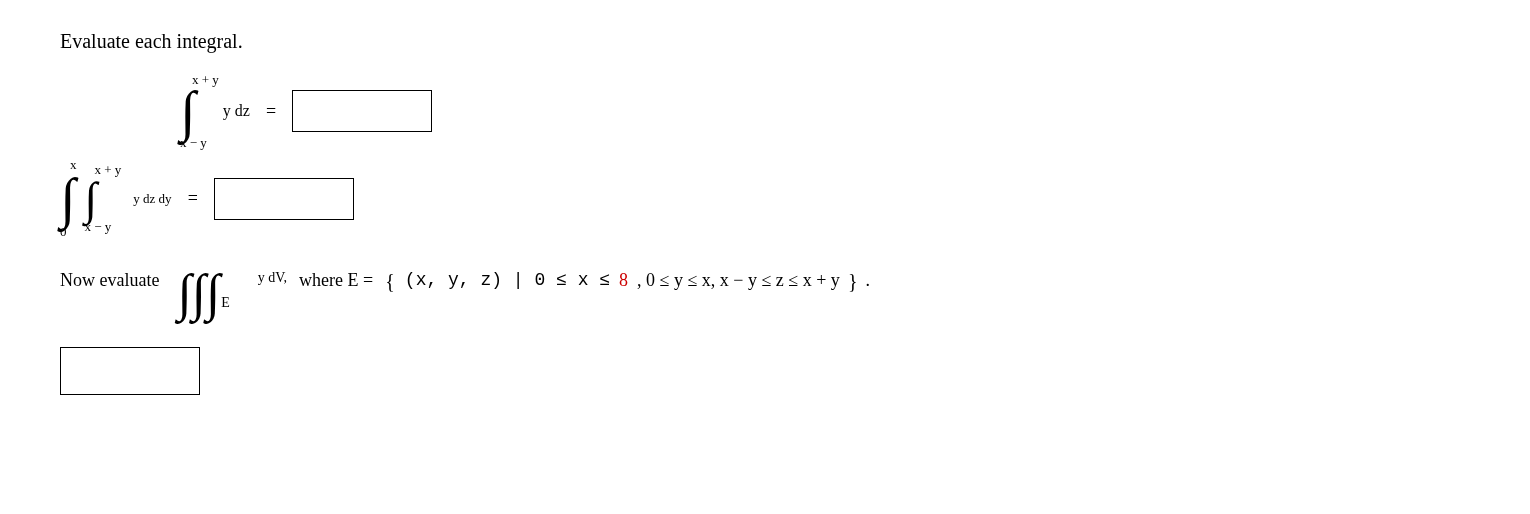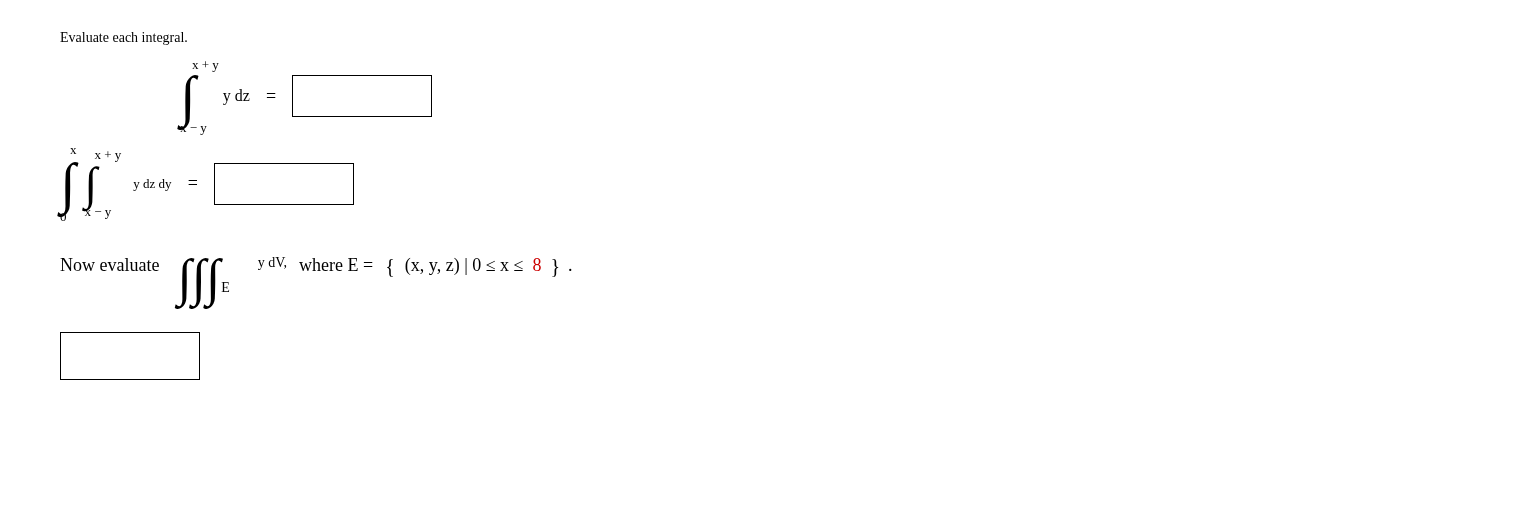--- a/index.html
+++ b/index.html
@@ -18,22 +18,22 @@
       padding: 30px 60px;
     }
 
     .page-container {
       display: flex;
       flex-direction: column;
       gap: 0px;
     }
 
     .instruction {
-      font-size: 14px;
-      margin-bottom: 12px;
+      font-size: 20px;
+      margin-bottom: 20px;
     }
 
     .equals-sign {
       font-size: 18px;
       margin: 0 10px;
     }
 
     .answer-box {
       border: 1.5px solid #000;
       width: 140px;
@@ -164,22 +164,23 @@
       <span style="font-size:52px; line-height:0.9; font-weight:300;">∫</span>
       <span style="font-size:52px; line-height:0.9; font-weight:300;">∫</span>
       <span style="font-size:52px; line-height:0.9; font-weight:300;">∫</span>
       <span style="font-size:14px; align-self:flex-end; margin-bottom:6px; margin-left:1px;">E</span>
     </div>
 
     <span style="font-size:14px; margin-left:16px; margin-right:4px;">y dV,</span>
 
     <span style="font-size:18px; margin-right:4px;">where E =</span>
     <span style="font-size:20px;">{</span>
-    <span style="font-size:18px; margin-left:2px;">(x, y, z) | 0 ≤ x ≤</span>
+    <span style="font-size:18px; margin-left:2px;font-family:Liberation Mono, monospace;">(x, y, z) | 0 ≤ x ≤</span>
     <span style="font-size:18px; color:#cc0000; margin: 0 1px;">8</span>
+    <span style="font-size:18px;">, 0 ≤ y ≤ x, x − y ≤ z ≤ x + y</span>
     <span style="font-size:20px;">}</span>
     <span style="font-size:18px;">.</span>
   </div>
 
   <div style="margin-left: 0px;">
     <div class="answer-box-large"></div>
   </div>
 
 </div>
 

